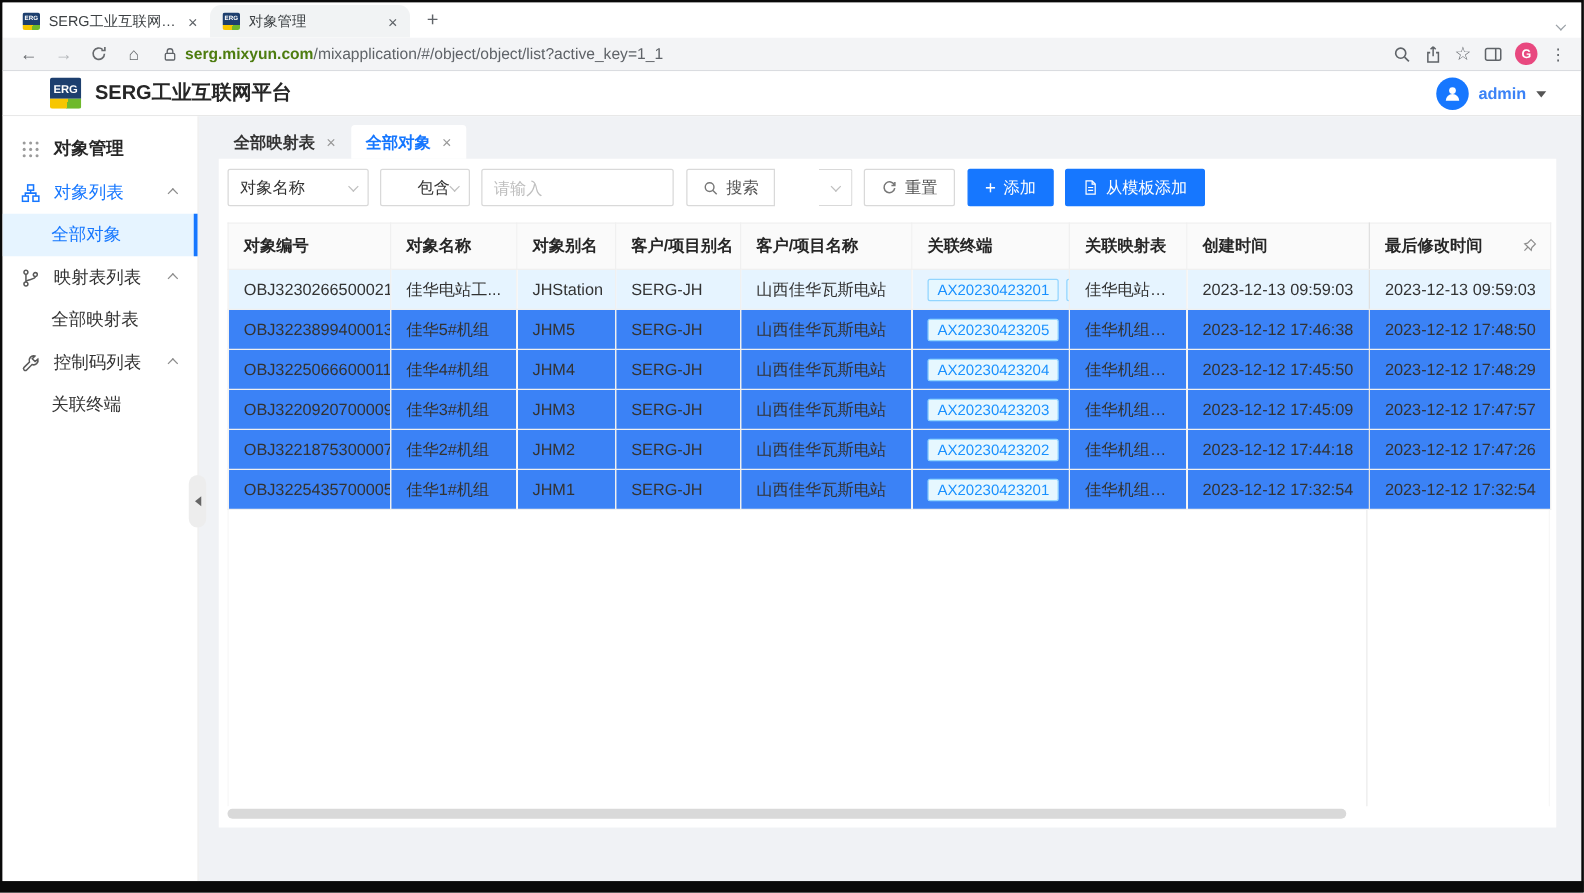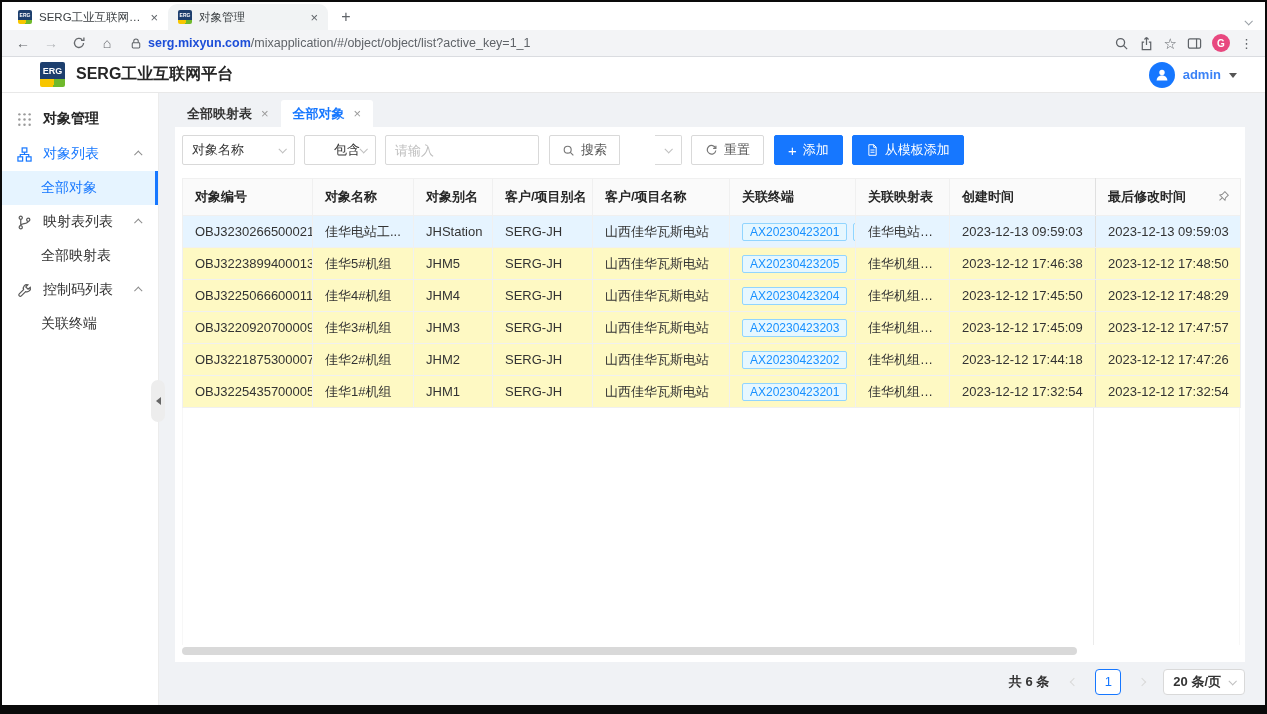--- a/index.html
+++ b/index.html
@@ -18,21 +18,21 @@
   .strip-chev { position:absolute; right:14px; top:9px; }
   .favicon { width:14px; height:14px; flex:none; display:flex; flex-direction:column; border-radius:2px; overflow:hidden; }
   .favicon .f-top { flex:1; background:#1d3f6e; color:#fff; font-size:5px; font-weight:bold; display:flex; align-items:center; justify-content:center; letter-spacing:0; }
   .favicon .f-bot { height:4px; background:linear-gradient(100deg,#f7c600 55%,#6fb92c 55%); }
 
   .toolbar { height:27px; background:#f3f4f6; display:flex; align-items:center; padding:0 10px; gap:6px; border-bottom:1px solid #dadce0; flex:none; }
   .nav-ic { width:22px; display:flex; align-items:center; justify-content:center; font-size:14px; color:#66696d; cursor:pointer; }
   .nav-ic.dis { color:#b4b7ba; }
   .urlbox { flex:1; display:flex; align-items:center; gap:6px; padding-left:6px; min-width:0; }
   .url { font-size:12.5px; color:#5f6368; white-space:nowrap; overflow:hidden; }
-  .url b { color:#1d4ed8; font-weight:600; }
+  .url b { color:#4d7c0f; font-weight:600; }
   .tb-right { display:flex; align-items:center; gap:10px; padding-right:2px; }
   .profile-g { width:18px; height:18px; border-radius:50%; background:#e8487f; color:#fff; font-size:10px; font-weight:bold; display:flex; align-items:center; justify-content:center; }
 
   
   .app-header { height:36px; background:#fff; border-bottom:1px solid #e8e8e8; display:flex; align-items:center; padding:0 28px 0 38px; flex:none; }
   .logo { width:25px; height:25px; display:flex; flex-direction:column; border-radius:2px; overflow:hidden; flex:none; }
   .logo .l-top { flex:1; background:#1d3f6e; color:#fff; font-size:9px; font-weight:bold; display:flex; align-items:center; justify-content:center; }
   .logo .l-bot { height:8px; background:linear-gradient(100deg,#f7c600 55%,#6fb92c 55%); }
   .app-title { font-size:16px; font-weight:bold; color:#262626; margin-left:11px; }
   .hdr-right { margin-left:auto; display:flex; align-items:center; gap:8px; cursor:pointer; }
@@ -76,21 +76,21 @@
   .btn { height:30px; display:flex; align-items:center; gap:6px; padding:0 13px; border:1px solid #d9d9d9; border-radius:2px; background:#fff; font-size:13px; color:#555; cursor:pointer; }
   .btn-primary { background:#1677ff; border-color:#1677ff; color:#fff; font-weight:500; }
   .btn-add { margin-left:1px; }
   .plus-glyph { font-size:15px; line-height:1; }
 
   
   .obj-table { width:1058px; border-collapse:collapse; table-layout:fixed; flex:none; }
   .obj-table th, .obj-table td { border-right:1px solid #f0f0f0; border-bottom:1px solid #f0f0f0; font-size:13px; padding:0 12px; text-align:left; white-space:nowrap; overflow:hidden; }
   .obj-table th { background:#fafafa; border-top:1px solid #f0f0f0; height:37px; color:#262626; font-weight:600; }
   .obj-table th:first-child, .obj-table td:first-child { border-left:1px solid #f0f0f0; }
-  .obj-table td { height:32px; color:#333; background:#fef9c3; }
+  .obj-table td { height:32px; color:#333; background:#3b82f6; }
   .obj-table th:nth-child(8), .obj-table td:nth-child(8) { border-right:1px solid #e0e0e0; }
   .obj-table tr.row-selected td { background:#e6f4ff; }
   .th-pin { position:relative; }
   .th-pin .pin-ic { position:absolute; right:10px; top:11px; }
   .tag { display:inline-block; padding:1px 7px; margin-right:6px; font-size:12px; color:#1890ff; background:#e6f7ff; border:1px solid #91d5ff; border-radius:2px; white-space:nowrap; }
   .cell-ellipsis { text-overflow:ellipsis; }
 
   .empty-area { flex:1; position:relative; border-left:1px solid #f7f7f7; border-right:1px solid #f7f7f7; width:1058px; }
   .empty-area::after { content:""; position:absolute; top:0; bottom:0; right:145px; border-right:1px solid #ebebeb; }
   .hscroll { width:1058px; height:8px; flex:none; position:relative; margin-top:2px; }
@@ -446,31 +446,17 @@
               </tbody>
           </table>
 
           <div class="empty-area"></div>
 
           <div class="hscroll">
             <div class="thumb"></div>
           </div>
         </div>
 
-        <div class="pagination">
-          <span class="pg-total">共 6 条</span>
-          <span class="pg-btn">
-              <i class="chev dis" style="transform:rotate(135deg);"></i>
-            </span>
-          <span class="pg-page">1</span>
-          <span class="pg-btn">
-              <i class="chev dis" style="transform:rotate(-45deg);"></i>
-            </span>
-          <span class="pg-size">
-            <span>20 条/页</span>
-            <i class="chev down"></i>
-          </span>
-        </div>
       </main>
     </div>
   </div>
   <div class="bottom-bar"></div>
 </div>
 
 </body></html>

